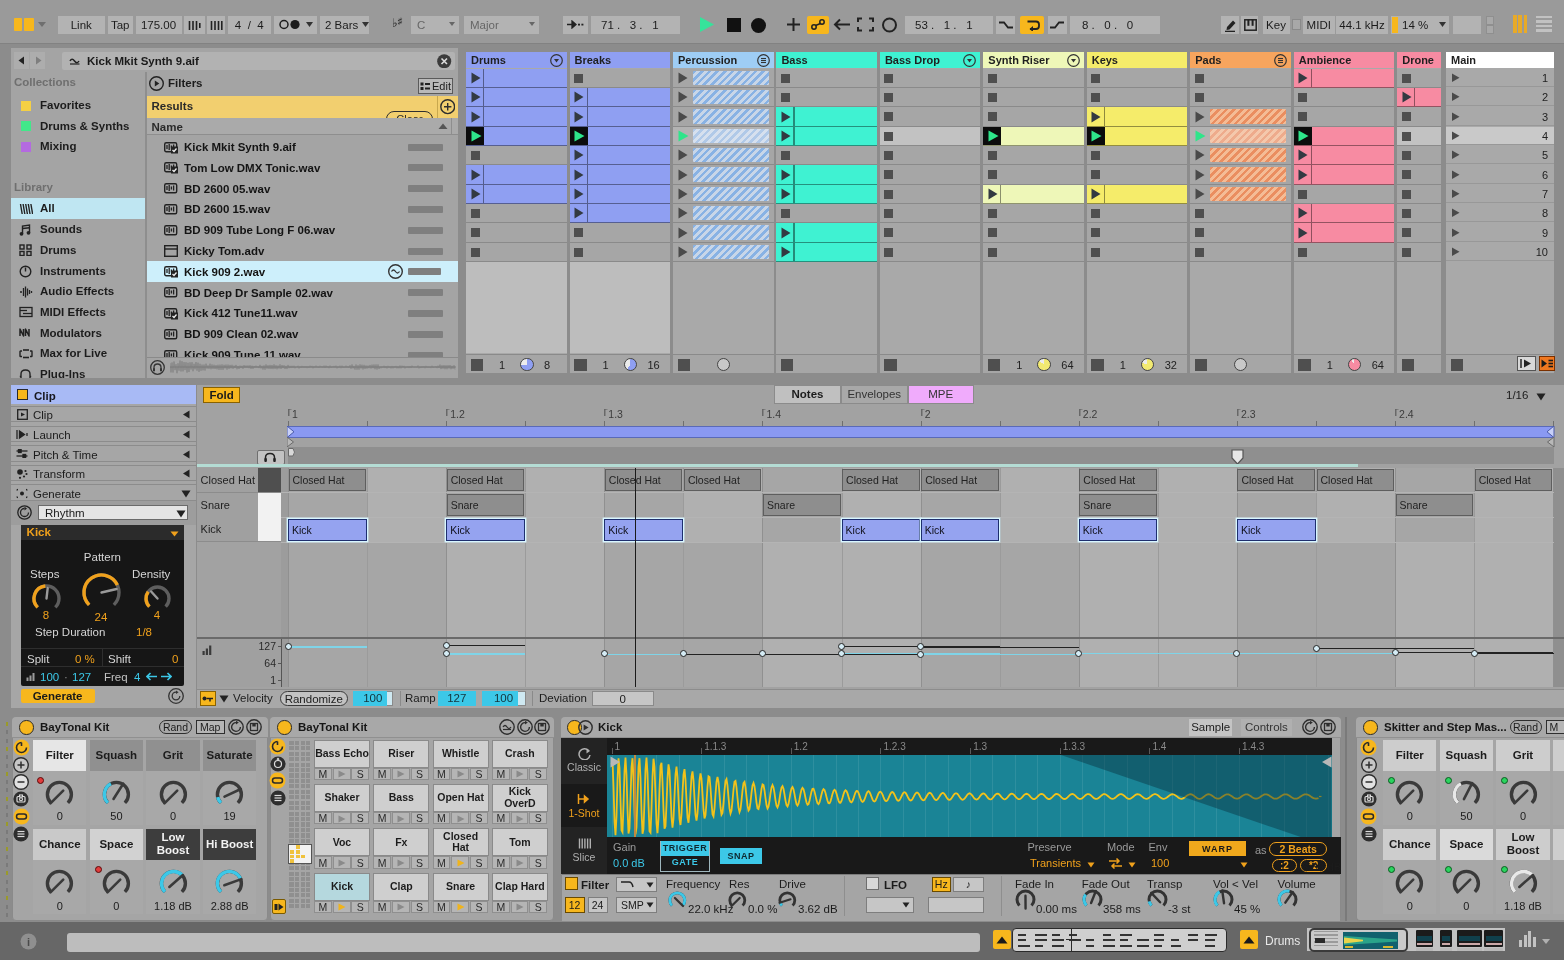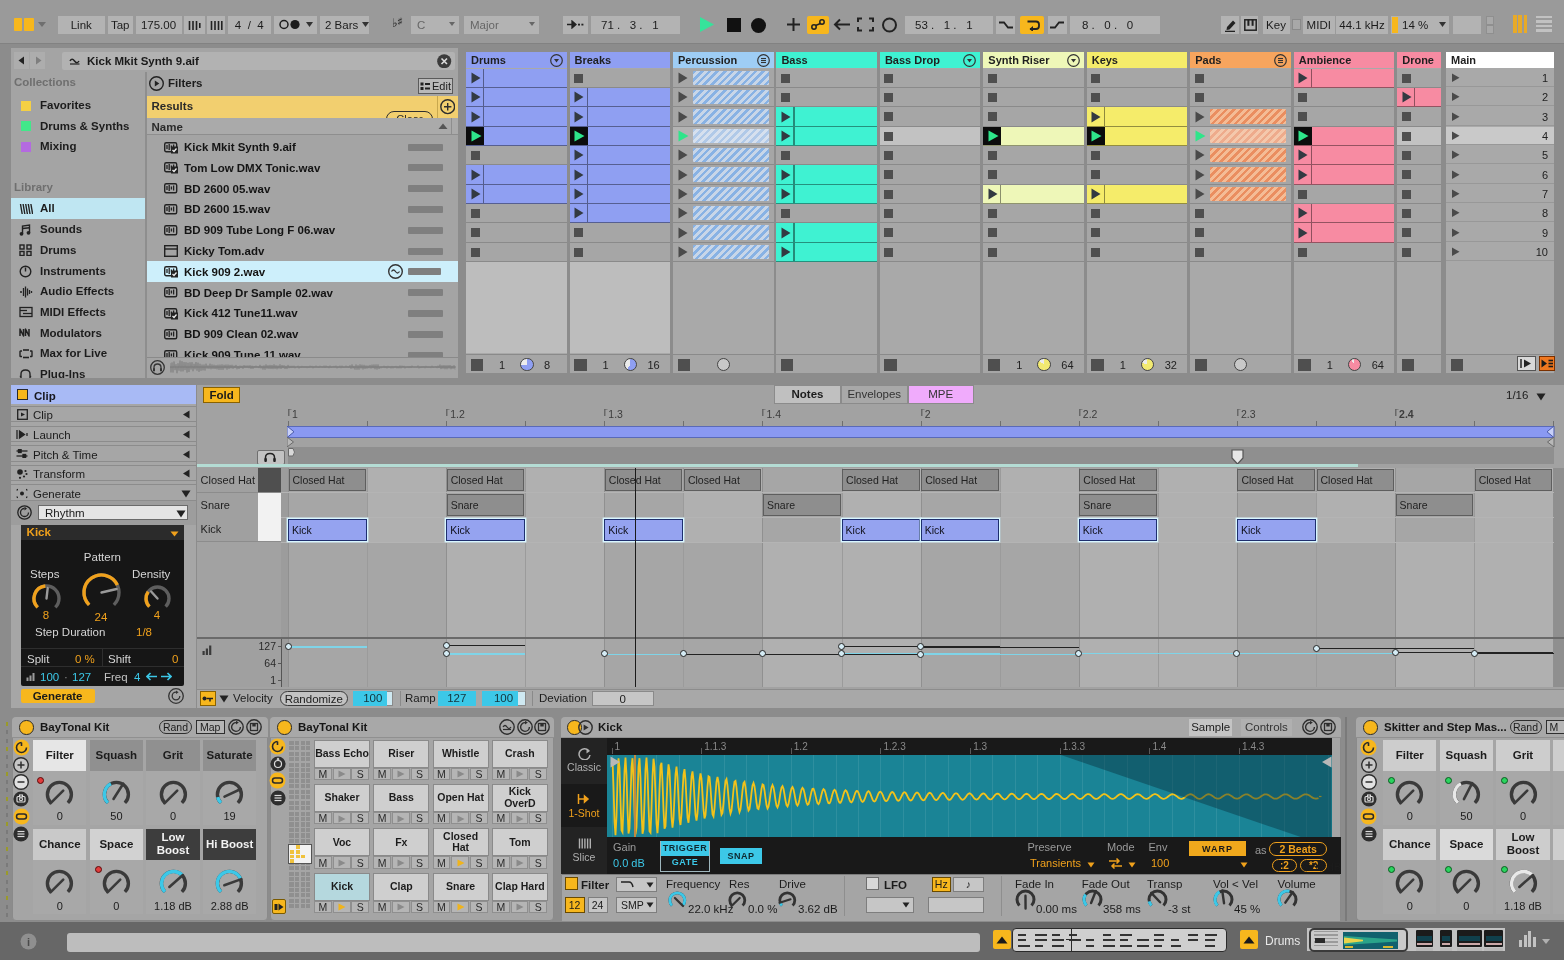--- a/index.html
+++ b/index.html
@@ -1064,21 +1064,21 @@
       <path d="M 0.8 0 L 0.8 7 M 0.8 0 L 3.5 0" stroke="#5a5a5a" stroke-width="1.2" fill="none"></path>
     </svg>
 <div class="a" style="left:1082.8px;top:409px;font-size:10.5px;color:#3c3c3c;line-height:1;white-space:nowrap;">2.2</div>
 <svg class="a" style="left:1078.8px;top:409px;" width="4" height="8" viewBox="0 0 4 8">
       <path d="M 0.8 0 L 0.8 7 M 0.8 0 L 3.5 0" stroke="#5a5a5a" stroke-width="1.2" fill="none"></path>
     </svg>
 <div class="a" style="left:1240.96px;top:409px;font-size:10.5px;color:#3c3c3c;line-height:1;white-space:nowrap;">2.3</div>
 <svg class="a" style="left:1236.96px;top:409px;" width="4" height="8" viewBox="0 0 4 8">
       <path d="M 0.8 0 L 0.8 7 M 0.8 0 L 3.5 0" stroke="#5a5a5a" stroke-width="1.2" fill="none"></path>
     </svg>
-<div class="a" style="left:1399.12px;top:409px;font-size:10.5px;color:#3c3c3c;line-height:1;white-space:nowrap;font-weight:bold;">2.4</div>
+<div class="a" style="left:1399.12px;top:409px;font-size:10.5px;color:#3c3c3c;line-height:1;white-space:nowrap;">2.4</div>
 <svg class="a" style="left:1395.12px;top:409px;" width="4" height="8" viewBox="0 0 4 8">
       <path d="M 0.8 0 L 0.8 7 M 0.8 0 L 3.5 0" stroke="#5a5a5a" stroke-width="1.2" fill="none"></path>
     </svg>
 <div class="a" style="left:288.0px;top:421px;width:1px;height:4.5px;background:#6f6f6f"></div>
 <div class="a" style="left:367.08px;top:421px;width:1px;height:4.5px;background:#6f6f6f"></div>
 <div class="a" style="left:446.15999999999997px;top:421px;width:1px;height:4.5px;background:#6f6f6f"></div>
 <div class="a" style="left:525.24px;top:421px;width:1px;height:4.5px;background:#6f6f6f"></div>
 <div class="a" style="left:604.3199999999999px;top:421px;width:1px;height:4.5px;background:#6f6f6f"></div>
 <div class="a" style="left:683.4px;top:421px;width:1px;height:4.5px;background:#6f6f6f"></div>
 <div class="a" style="left:762.48px;top:421px;width:1px;height:4.5px;background:#6f6f6f"></div>

